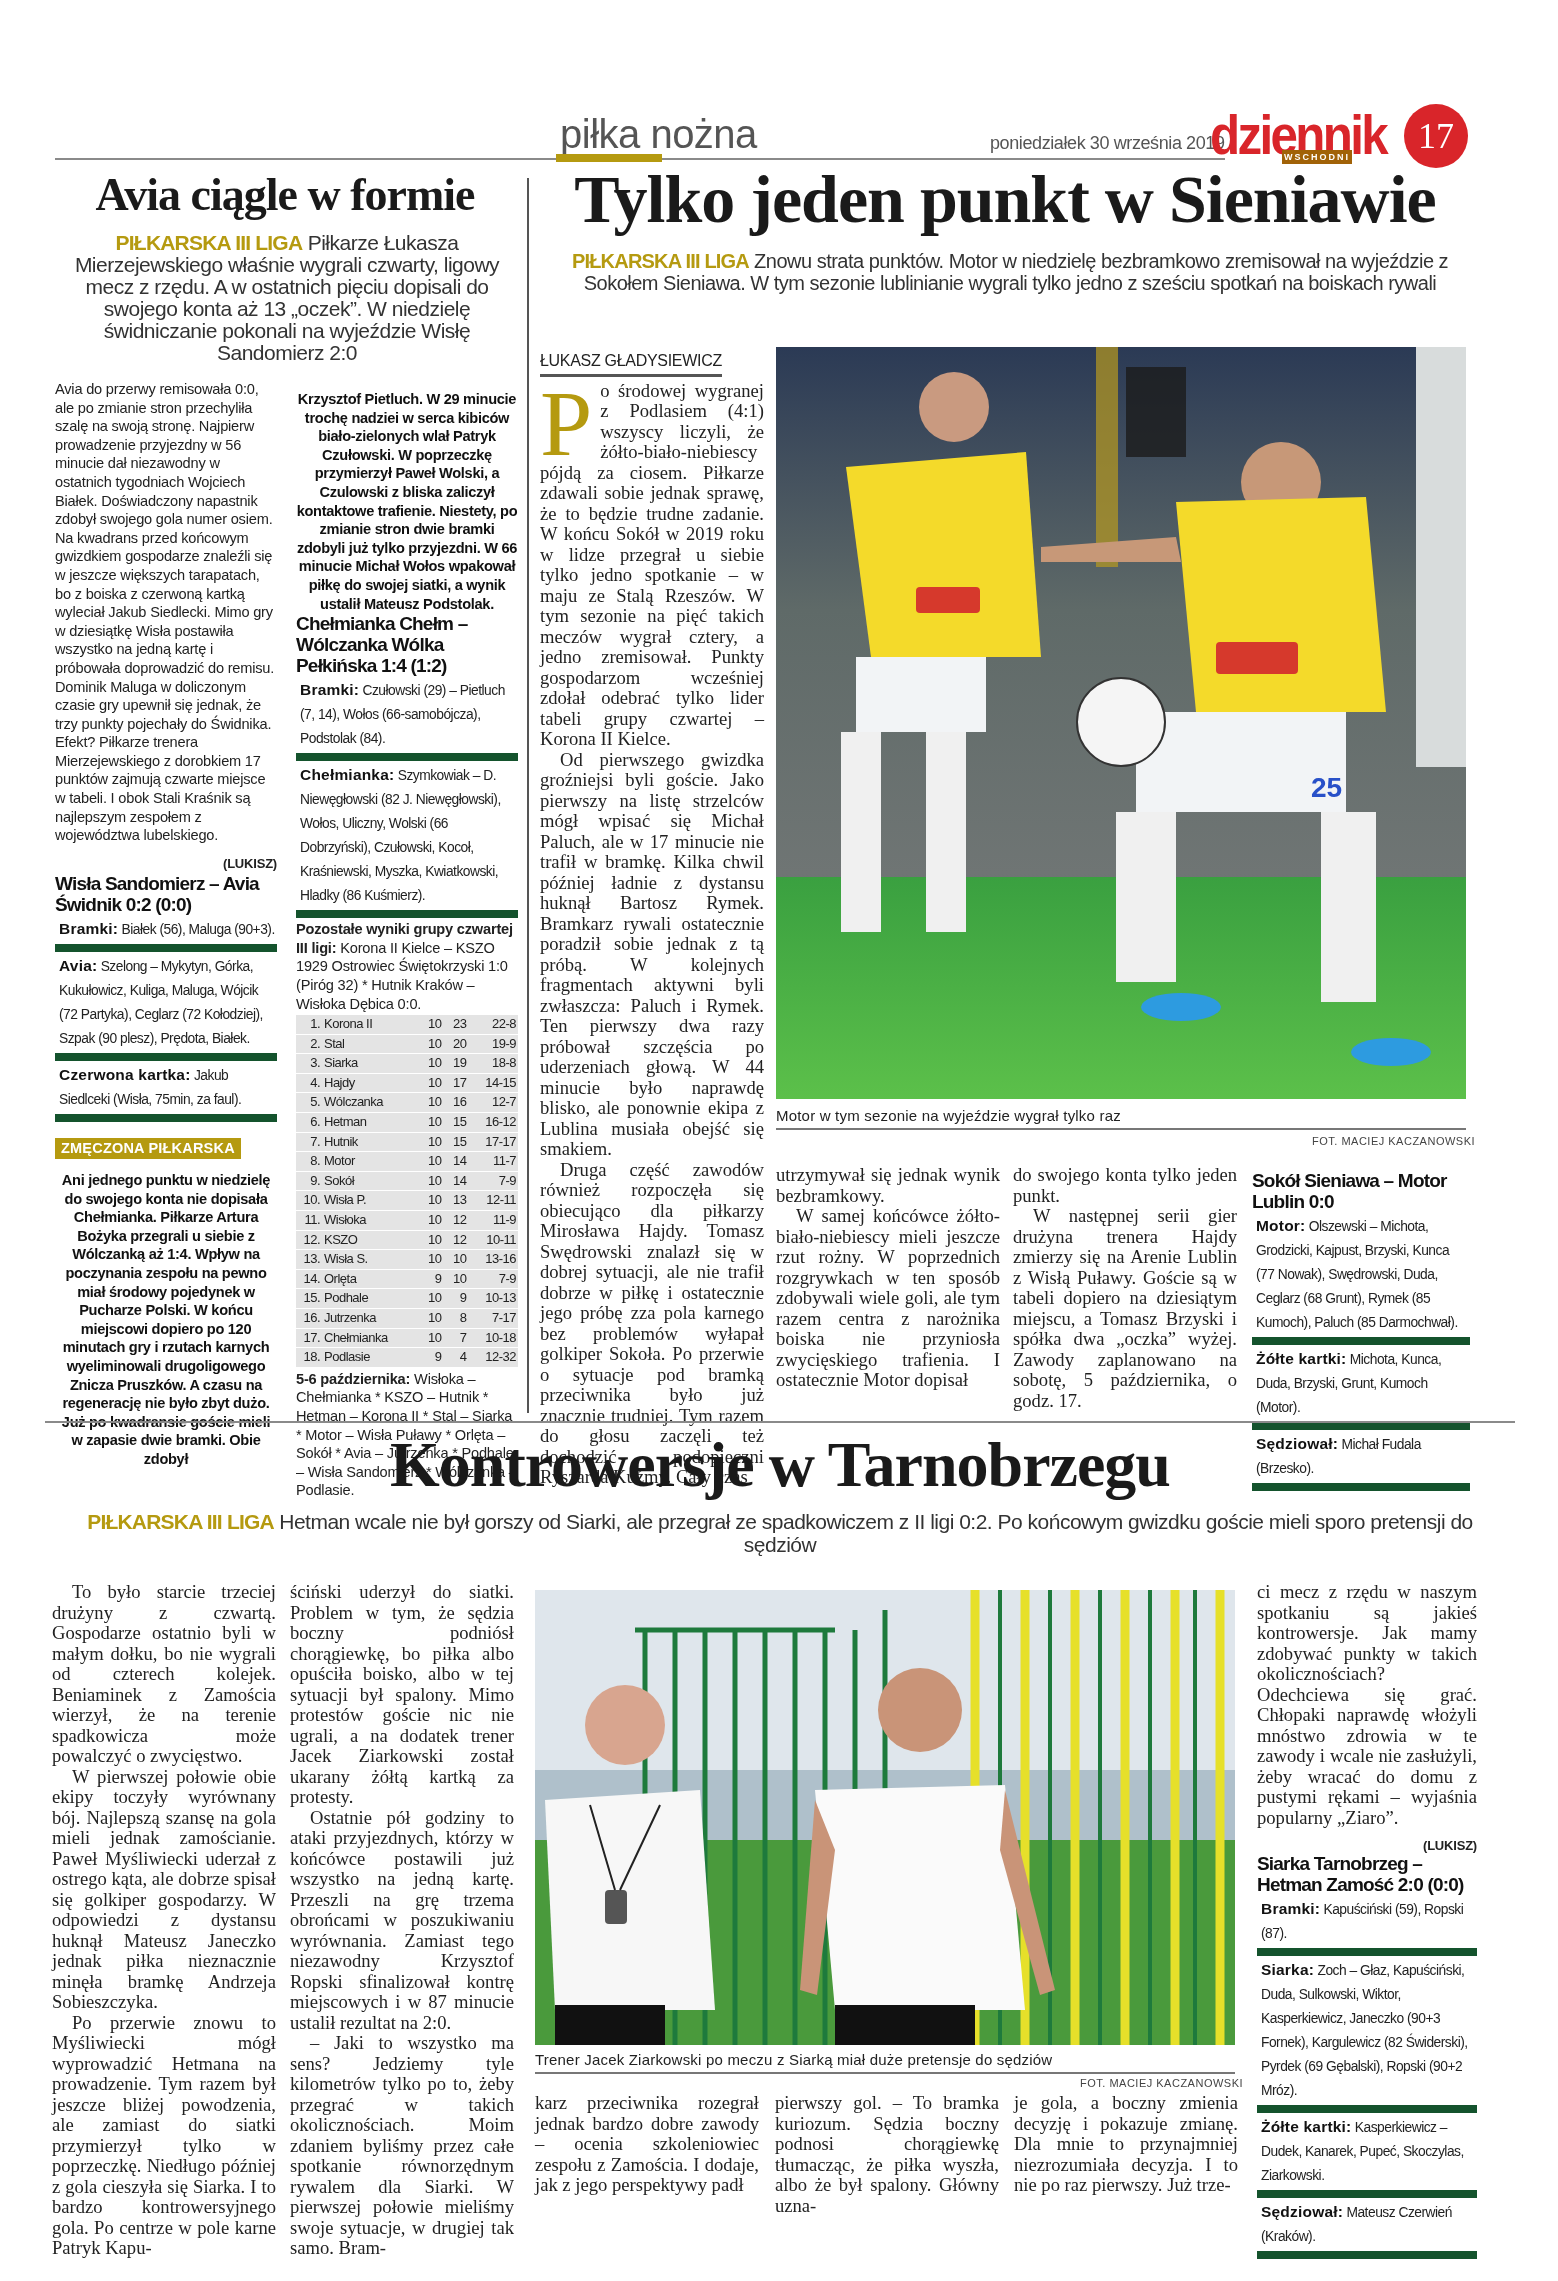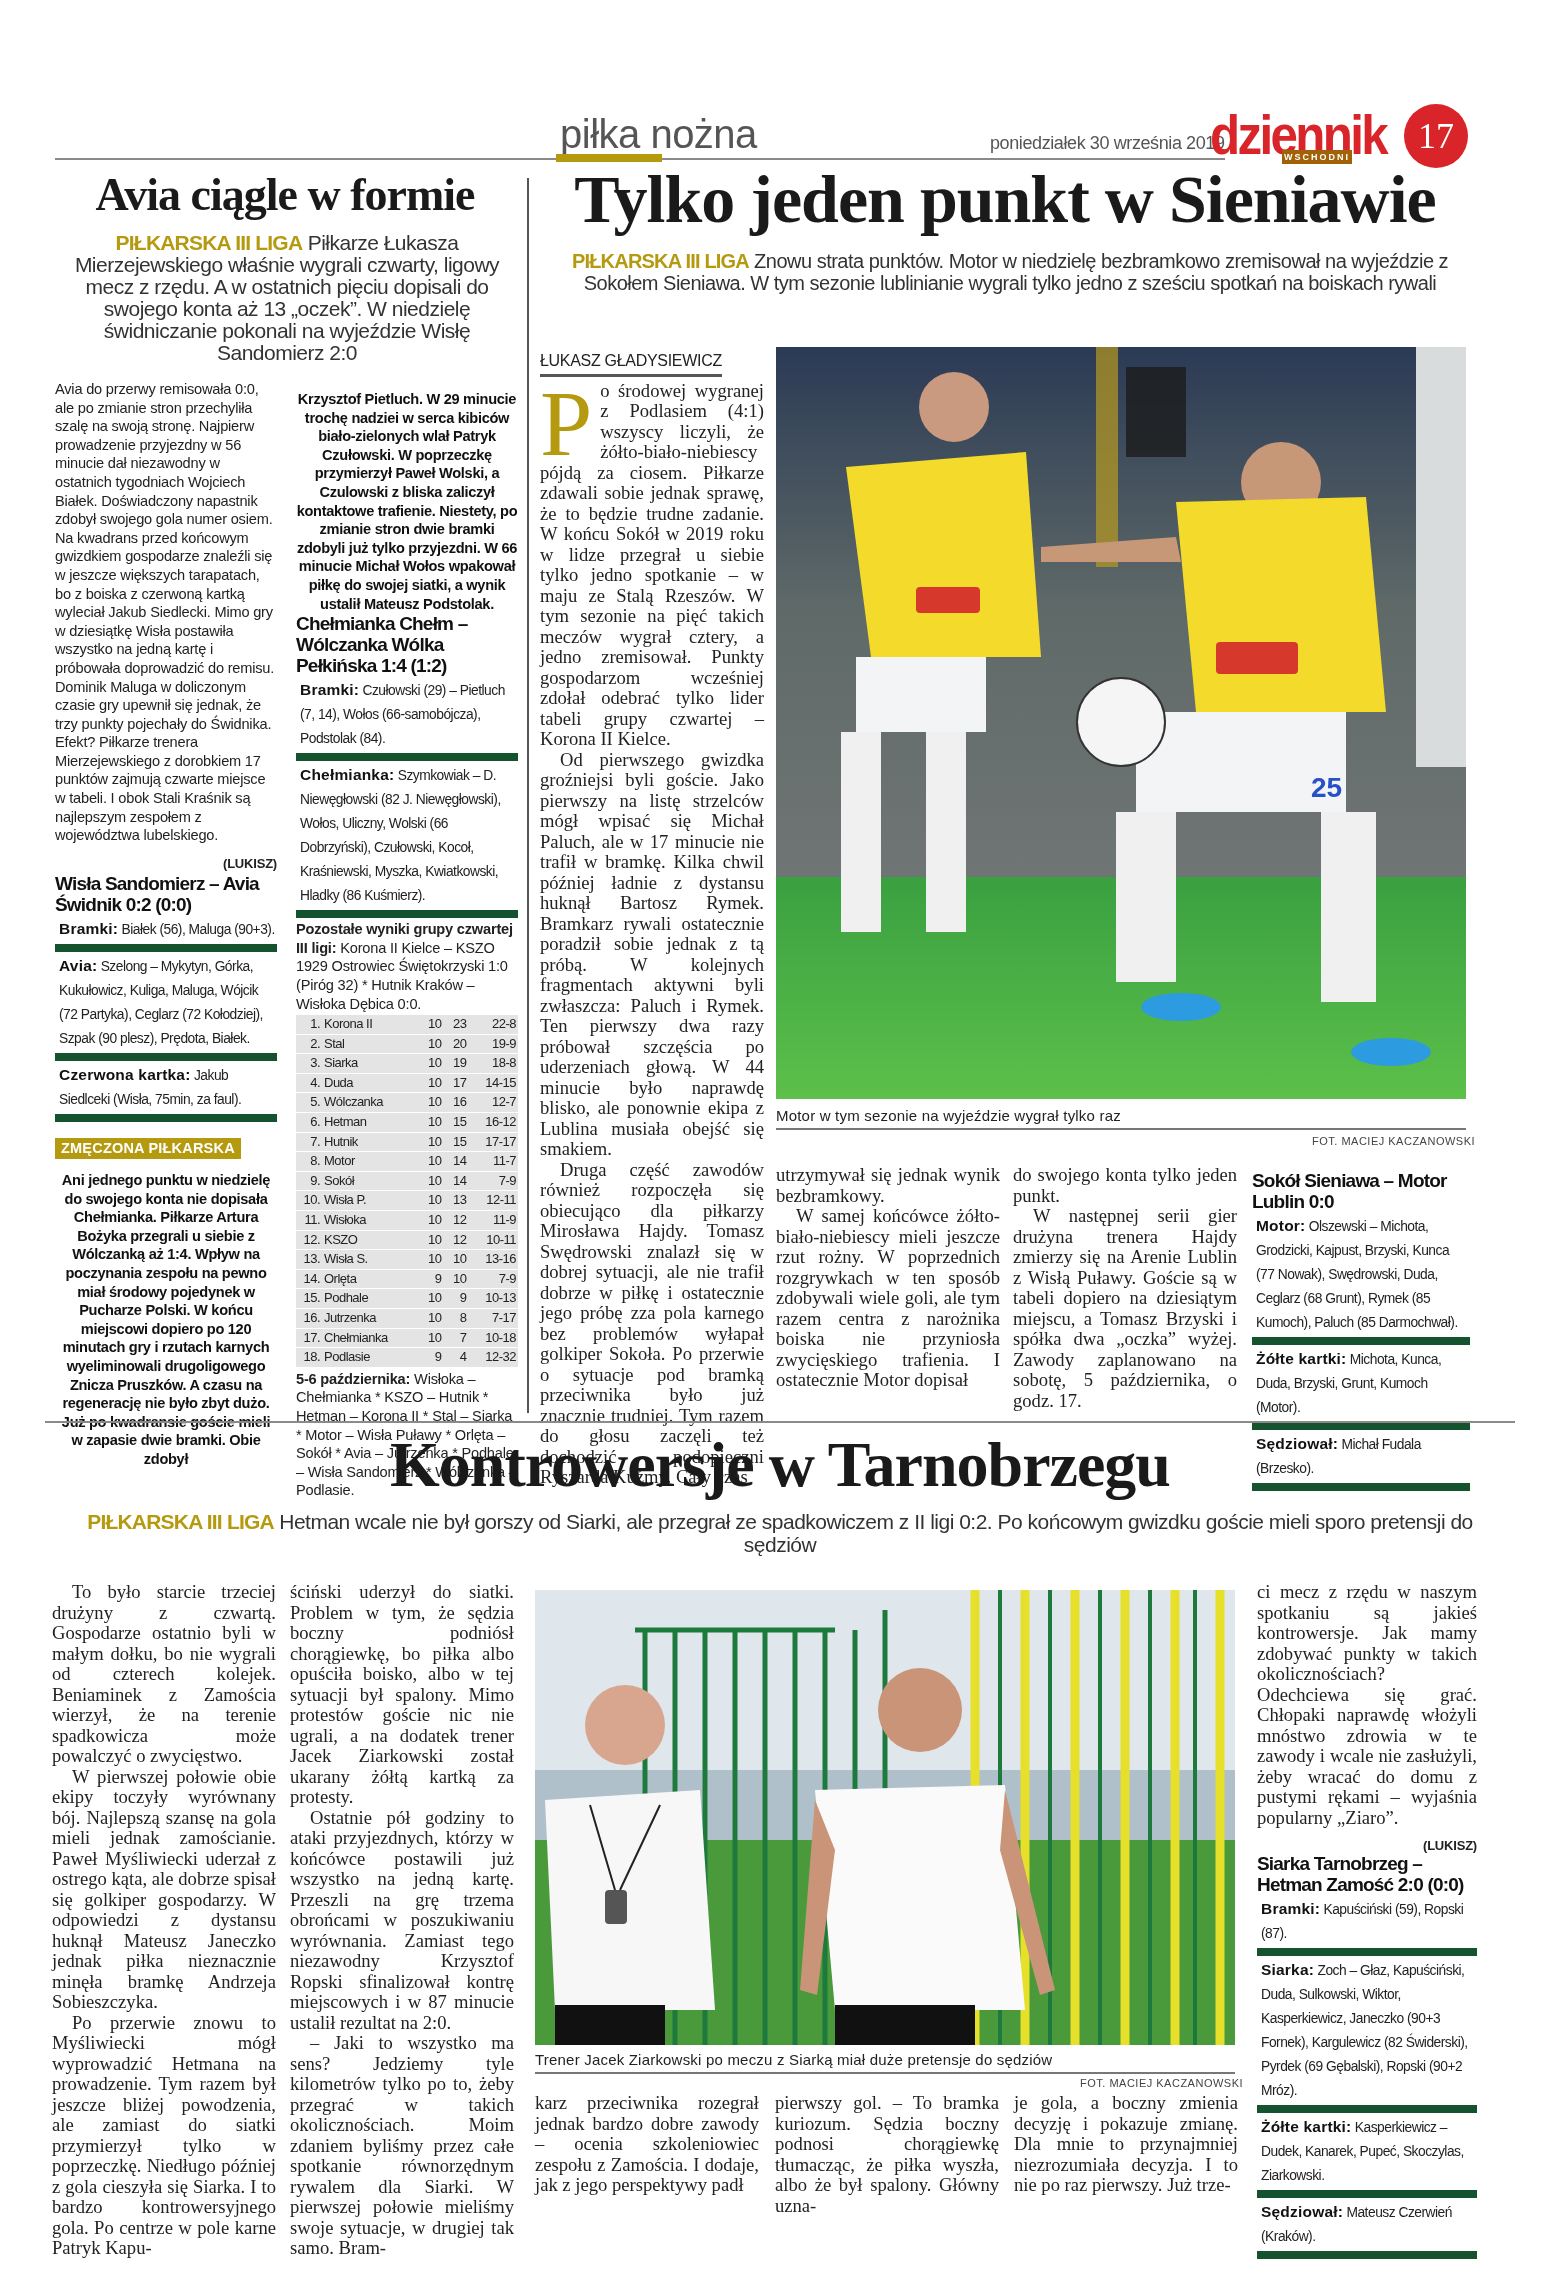--- a/index.html
+++ b/index.html
@@ -107,21 +107,21 @@
         </tr>
         <tr>
           <td class="pos">3.</td>
           <td>Siarka</td>
           <td class="r">10</td>
           <td class="r">19</td>
           <td class="r">18-8</td>
         </tr>
         <tr>
           <td class="pos">4.</td>
-          <td>Duda</td>
+          <td>Hajdy</td>
           <td class="r">10</td>
           <td class="r">17</td>
           <td class="r">14-15</td>
         </tr>
         <tr>
           <td class="pos">5.</td>
           <td>Wólczanka</td>
           <td class="r">10</td>
           <td class="r">16</td>
           <td class="r">12-7</td>

